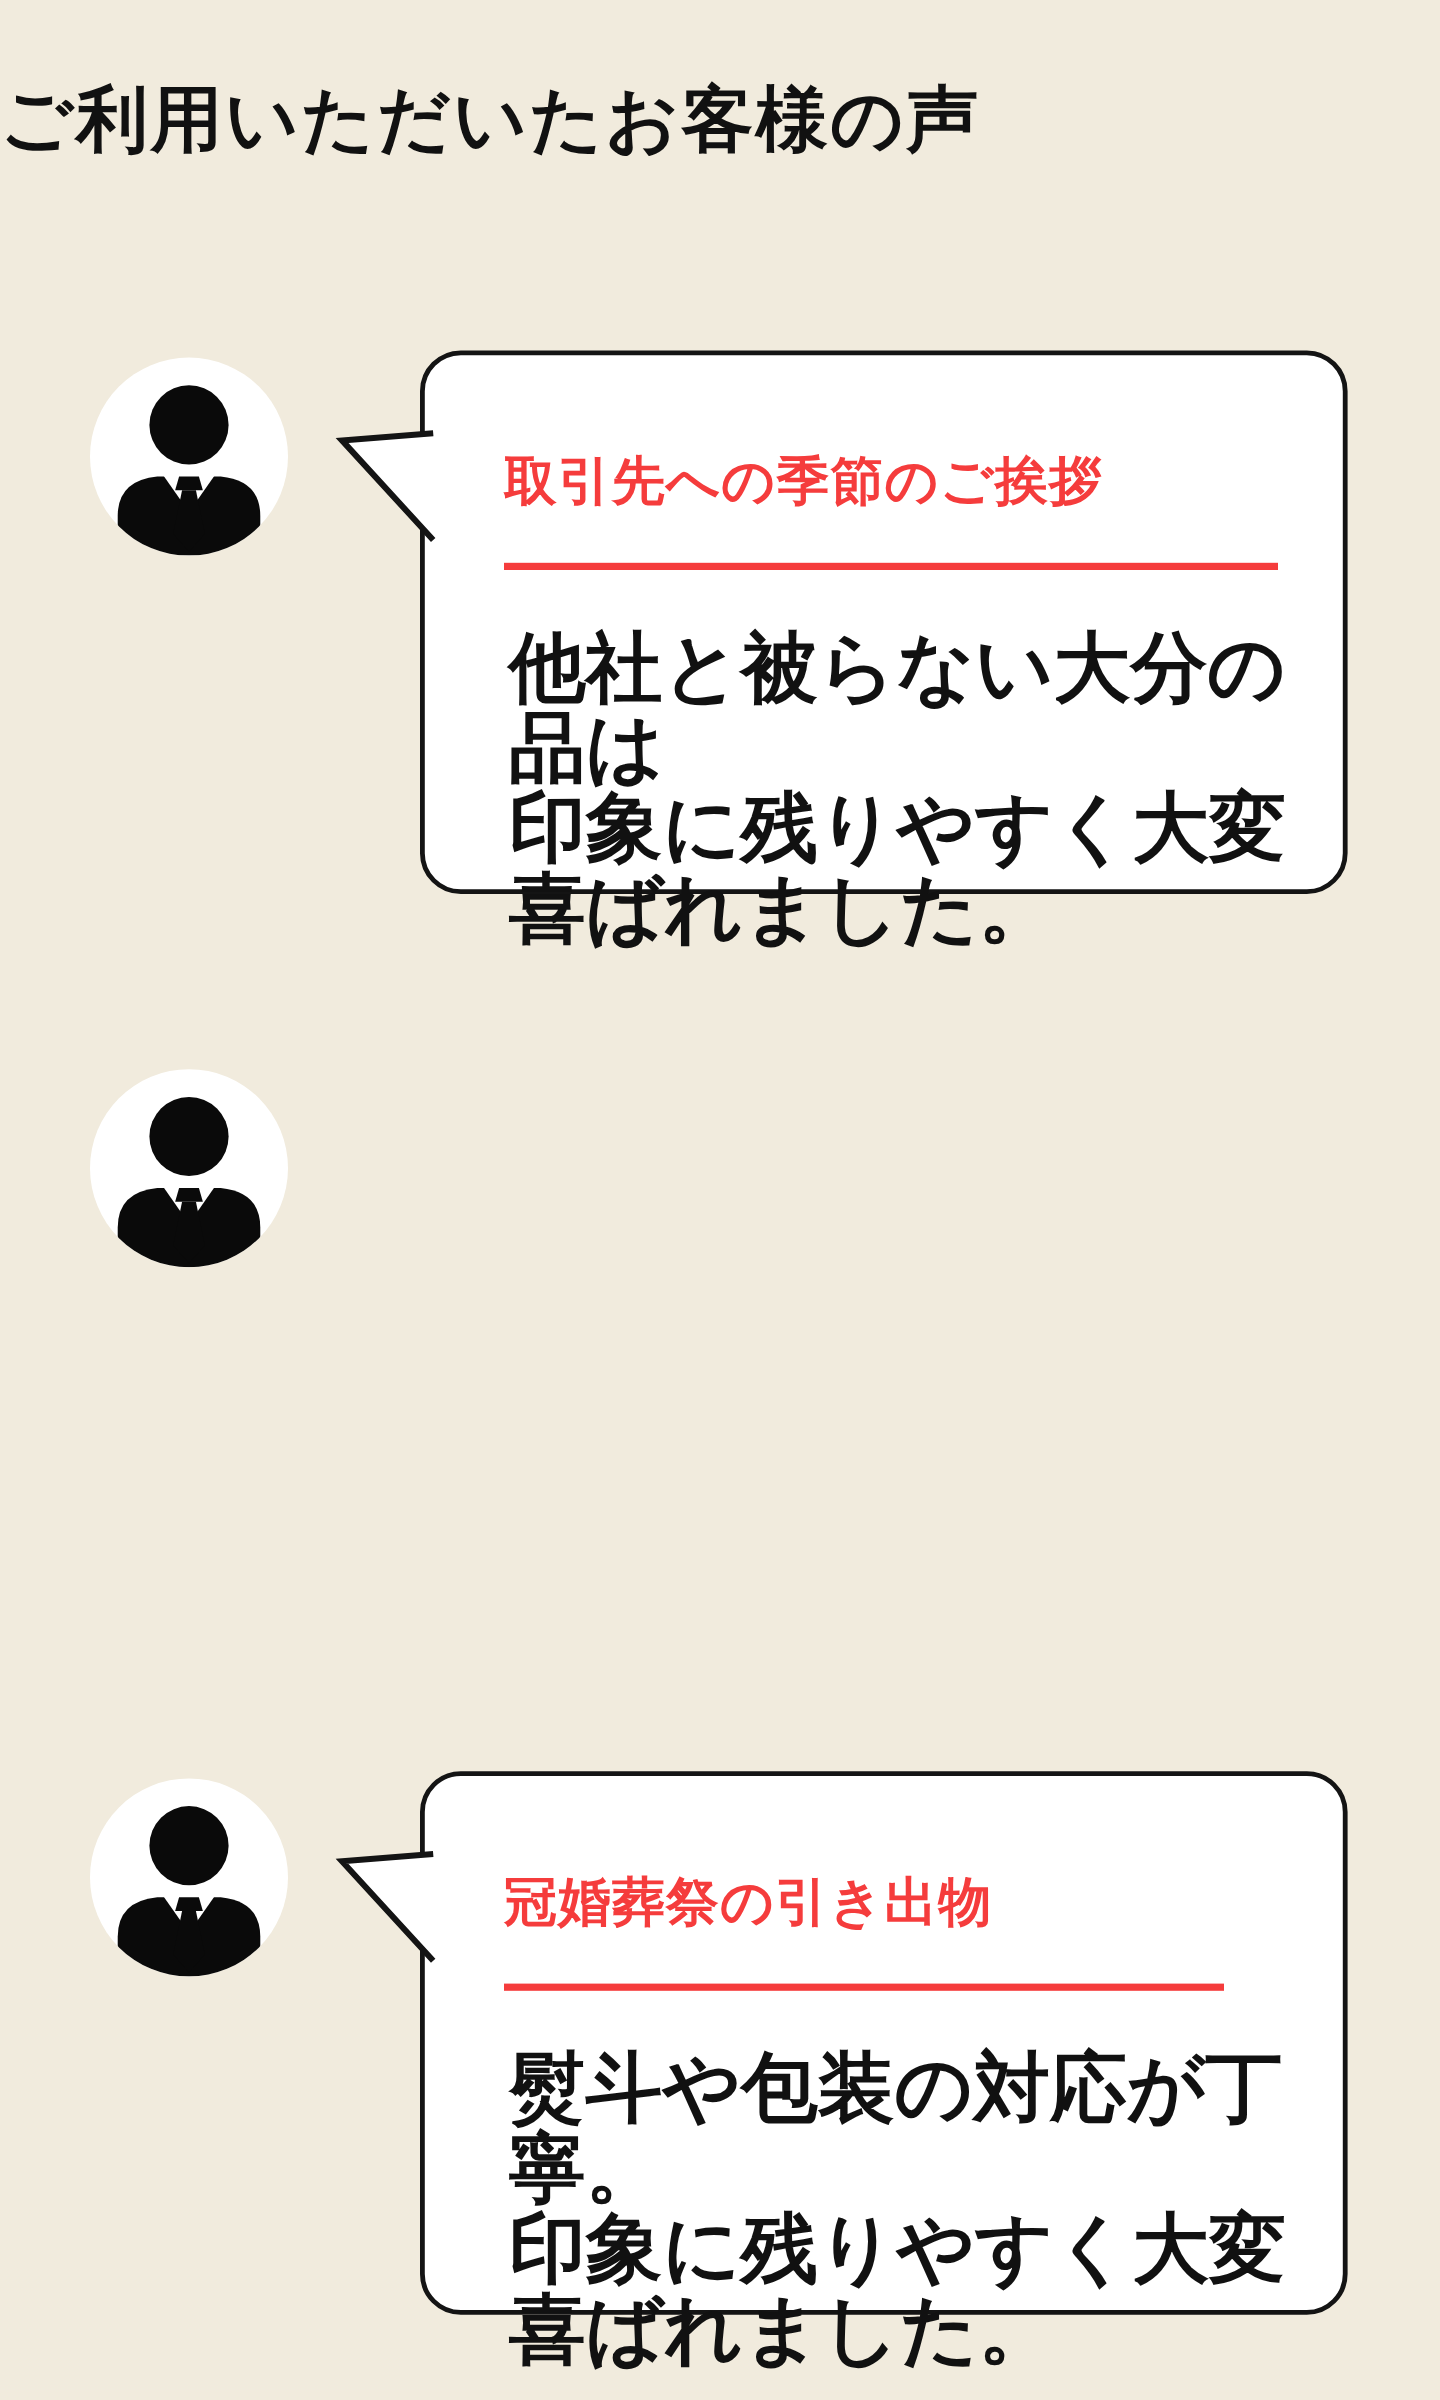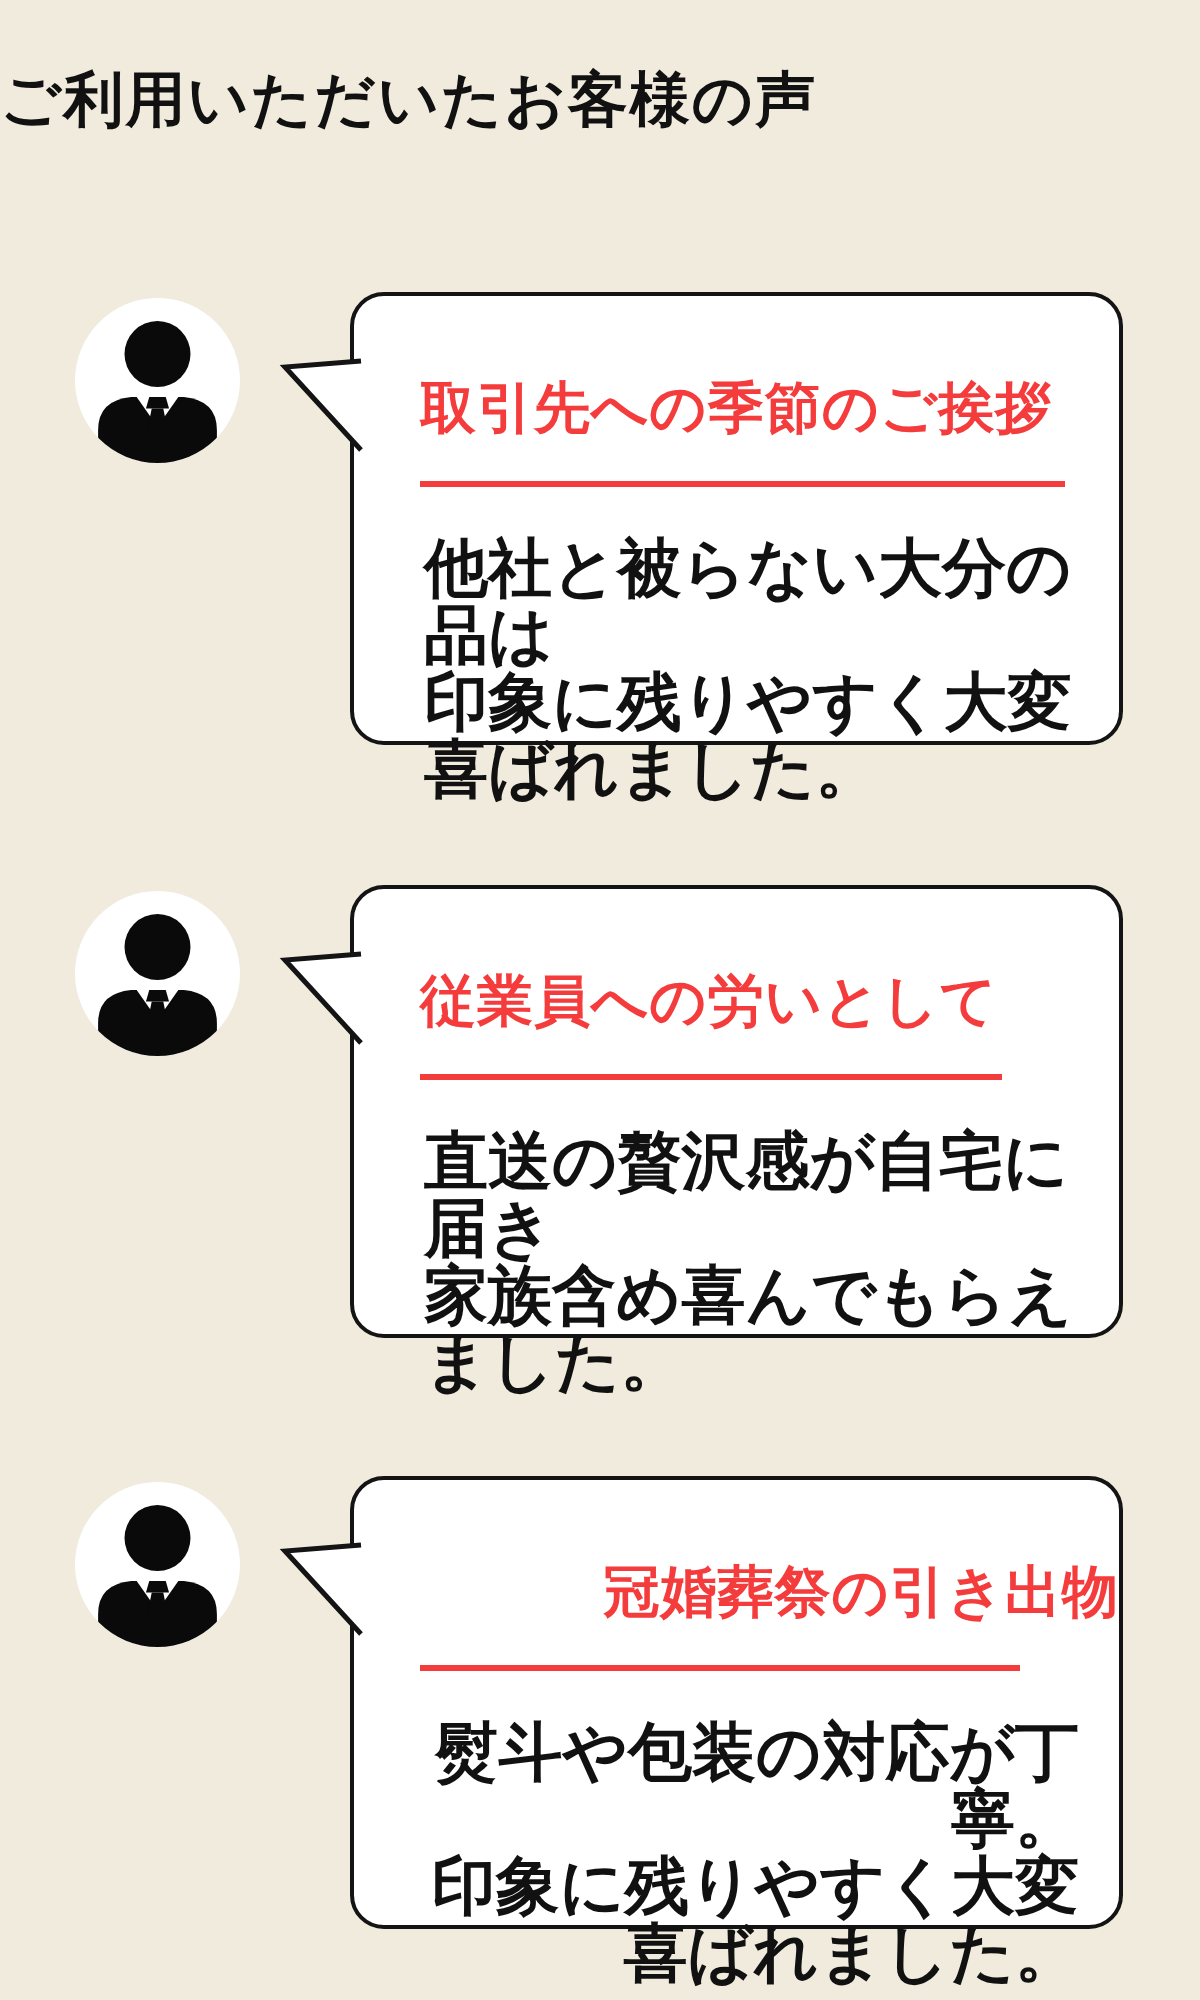--- a/index.html
+++ b/index.html
@@ -11,35 +11,35 @@
   .title{
     margin:0;padding-top:70px;
     text-align:left;
     font-family:"Liberation Sans","DejaVu Sans",sans-serif;
     font-weight:bold;font-size:60px;line-height:1;letter-spacing:2px;
     color:#111;
   }
   .row{position:relative;height:453px;margin-left:75px;}
   .row-1{margin-top:162px;}
   .row-2{margin-top:140px;}
-  .row-3{margin-top:138px;text-align:right;}
+  .row-3{margin-top:138px;}
   .avatar{
     position:absolute;left:0;top:6px;width:165px;height:165px;
     background:#fff;border-radius:50%;overflow:hidden;
   }
   .avatar svg{display:block;width:100%;height:100%;}
   .bubble{
     position:relative;box-sizing:border-box;
     margin-left:275px;width:773px;height:453px;
     background:#fff;border:4px solid #141414;border-radius:34px;
   }
   .tail{position:absolute;left:-72px;top:58px;width:80px;height:100px;overflow:visible;}
   .heading{
     margin:84px 0 0 66px;
-    font-size:56px;line-height:1;font-weight:bold;letter-spacing:1px;
+    font-size:44px;line-height:1;font-weight:bold;letter-spacing:1px;
     color:#f53c3c;
   }
   .underline{height:6px;background:#f53c3c;margin:45px 0 0 66px;}
   .row-1 .underline{width:645px;}
   .row-2 .underline{width:582px;}
   .row-3 .underline{width:600px;}
   .body{
     margin:48px 40px 0 70px;
     font-size:64px;line-height:67px;font-weight:bold;
     color:#111;white-space:pre-line;
@@ -76,29 +76,20 @@
   <div class="row row-2">
     <div class="avatar">
       <svg viewBox="0 0 100 100" aria-hidden="true">
         <circle cx="50" cy="34" r="20" fill="#0a0a0a"></circle>
         <path d="M14,102 L14,80 Q14,62 34,60 L66,60 Q86,62 86,80 L86,102 Z" fill="#0a0a0a"></path>
         <path d="M36,58 L50,78 L64,58 Z" fill="#ffffff"></path>
         <path d="M45,60 L55,60 L57,67 L43,67 Z" fill="#0a0a0a"></path>
         <path d="M46.5,67 L53.5,67 L58,89 L50,98 L42,89 Z" fill="#0a0a0a"></path>
       </svg>
     </div>
-    <div class="bubble">
-      <svg class="tail" viewBox="0 0 80 100" aria-hidden="true">
-        <path d="M79,7 L3,13 L79,96" fill="#ffffff" stroke="#141414" stroke-width="5"></path>
-      </svg>
-      <h2 class="heading">従業員への労いとして</h2>
-      <div class="underline"></div>
-      <p class="body">直送の贅沢感が自宅に届き
-家族含め喜んでもらえました。</p>
-    </div>
   </div>
 
   <div class="row row-3">
     <div class="avatar">
       <svg viewBox="0 0 100 100" aria-hidden="true">
         <circle cx="50" cy="34" r="20" fill="#0a0a0a"></circle>
         <path d="M14,102 L14,80 Q14,62 34,60 L66,60 Q86,62 86,80 L86,102 Z" fill="#0a0a0a"></path>
         <path d="M36,58 L50,78 L64,58 Z" fill="#ffffff"></path>
         <path d="M45,60 L55,60 L57,67 L43,67 Z" fill="#0a0a0a"></path>
         <path d="M46.5,67 L53.5,67 L58,89 L50,98 L42,89 Z" fill="#0a0a0a"></path>

